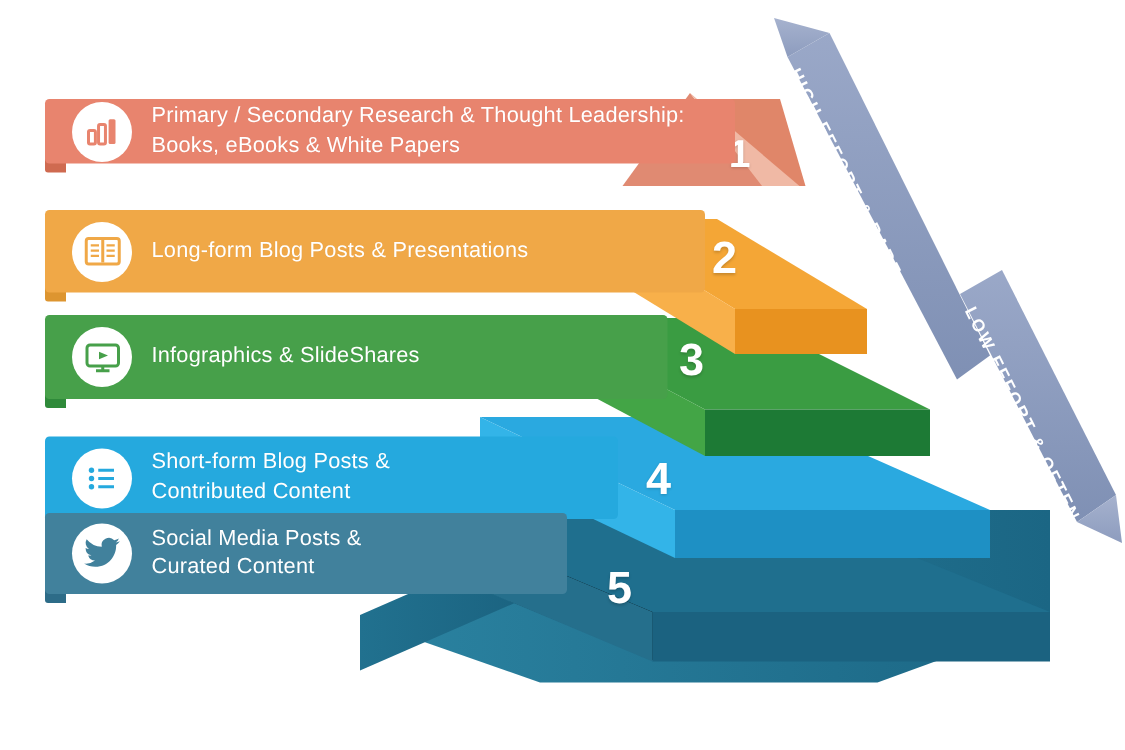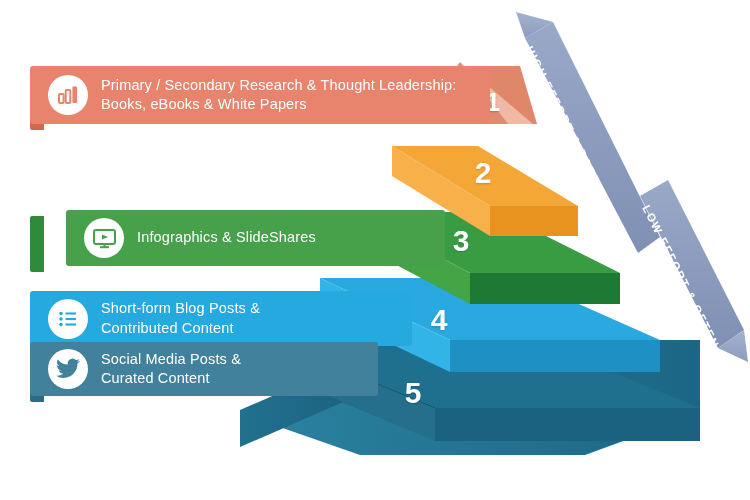--- a/index.html
+++ b/index.html
@@ -209,37 +209,55 @@
 
   <div class="tier-num" style="left:478px;top:87px;width:30px;font-size:26px;">1</div>
   <div class="tier-num" style="left:466px;top:156px;width:34px;font-size:30px;">2</div>
   <div class="tier-num" style="left:444px;top:224px;width:34px;font-size:30px;">3</div>
   <div class="tier-num" style="left:422px;top:303px;width:34px;font-size:30px;">4</div>
   <div class="tier-num" style="left:396px;top:376px;width:34px;font-size:30px;">5</div>
 
   <div class="ribbon-label" style="left:534px;top:44px;transform:rotate(63.5deg);">HIGH EFFORT &amp; RARE</div>
   <div class="ribbon-label" style="left:651px;top:203px;transform:rotate(63.5deg);">LOW EFFORT &amp; OFTEN</div>
 
-  <div class="bar" style="left:30px;top:66px;width:460px;height:58px;">
+  <div class="bar" style="left:30px;top:66px;width:460px;height:43px;">
     <div class="bar-tab" style="background:#cf6a50;"></div>
     <div class="bar-body" style="background:#e8846e;">
       <div class="bar-icon">
         <svg width="26" height="26" viewBox="0 0 26 26">
           <rect x="4" y="12" width="4.6" height="9" rx="1" fill="none" stroke="#e8846e" stroke-width="2"></rect>
           <rect x="10.7" y="8" width="4.6" height="13" rx="1" fill="none" stroke="#e8846e" stroke-width="2"></rect>
           <rect x="17.4" y="4.5" width="4.6" height="16.5" rx="1" fill="#e8846e"></rect>
         </svg>
       </div>
       <div class="bar-text">Primary / Secondary Research &amp; Thought Leadership:
 Books, eBooks &amp; White Papers</div>
     </div>
   </div>
 
-
-  <div class="bar" style="left:30px;top:210px;width:415px;height:56px;padding-left:36px;">
+  <div class="bar" style="left:30px;top:140px;width:440px;height:55px;">
+    <div class="bar-tab" style="background:#dd9530;"></div>
+    <div class="bar-body" style="background:#f0a847;">
+      <div class="bar-icon">
+        <svg width="27" height="27" viewBox="0 0 27 27">
+          <rect x="2.5" y="5" width="22" height="17" rx="1.6" fill="none" stroke="#f0a847" stroke-width="2"></rect>
+          <line x1="13.5" y1="6" x2="13.5" y2="21" stroke="#f0a847" stroke-width="2"></line>
+          <line x1="5.5" y1="9.5" x2="11" y2="9.5" stroke="#f0a847" stroke-width="1.5"></line>
+          <line x1="5.5" y1="13" x2="11" y2="13" stroke="#f0a847" stroke-width="1.5"></line>
+          <line x1="5.5" y1="16.5" x2="11" y2="16.5" stroke="#f0a847" stroke-width="1.5"></line>
+          <line x1="16" y1="9.5" x2="21.5" y2="9.5" stroke="#f0a847" stroke-width="1.5"></line>
+          <line x1="16" y1="13" x2="21.5" y2="13" stroke="#f0a847" stroke-width="1.5"></line>
+          <line x1="16" y1="16.5" x2="21.5" y2="16.5" stroke="#f0a847" stroke-width="1.5"></line>
+        </svg>
+      </div>
+      <div class="bar-text">Long-form Blog Posts &amp; Presentations</div>
+    </div>
+  </div>
+
+  <div class="bar" style="left:30px;top:210px;width:415px;height:56px;">
     <div class="bar-tab" style="background:#2f8a3a;"></div>
     <div class="bar-body" style="background:#47a04a;">
       <div class="bar-icon">
         <svg width="27" height="27" viewBox="0 0 27 27">
           <rect x="3" y="5" width="21" height="14" rx="2" fill="none" stroke="#47a04a" stroke-width="2"></rect>
           <polygon points="11,9.5 17,12 11,14.5" fill="#47a04a"></polygon>
           <line x1="13.5" y1="19" x2="13.5" y2="22" stroke="#47a04a" stroke-width="2"></line>
           <line x1="9" y1="22.2" x2="18" y2="22.2" stroke="#47a04a" stroke-width="2"></line>
         </svg>
       </div>

